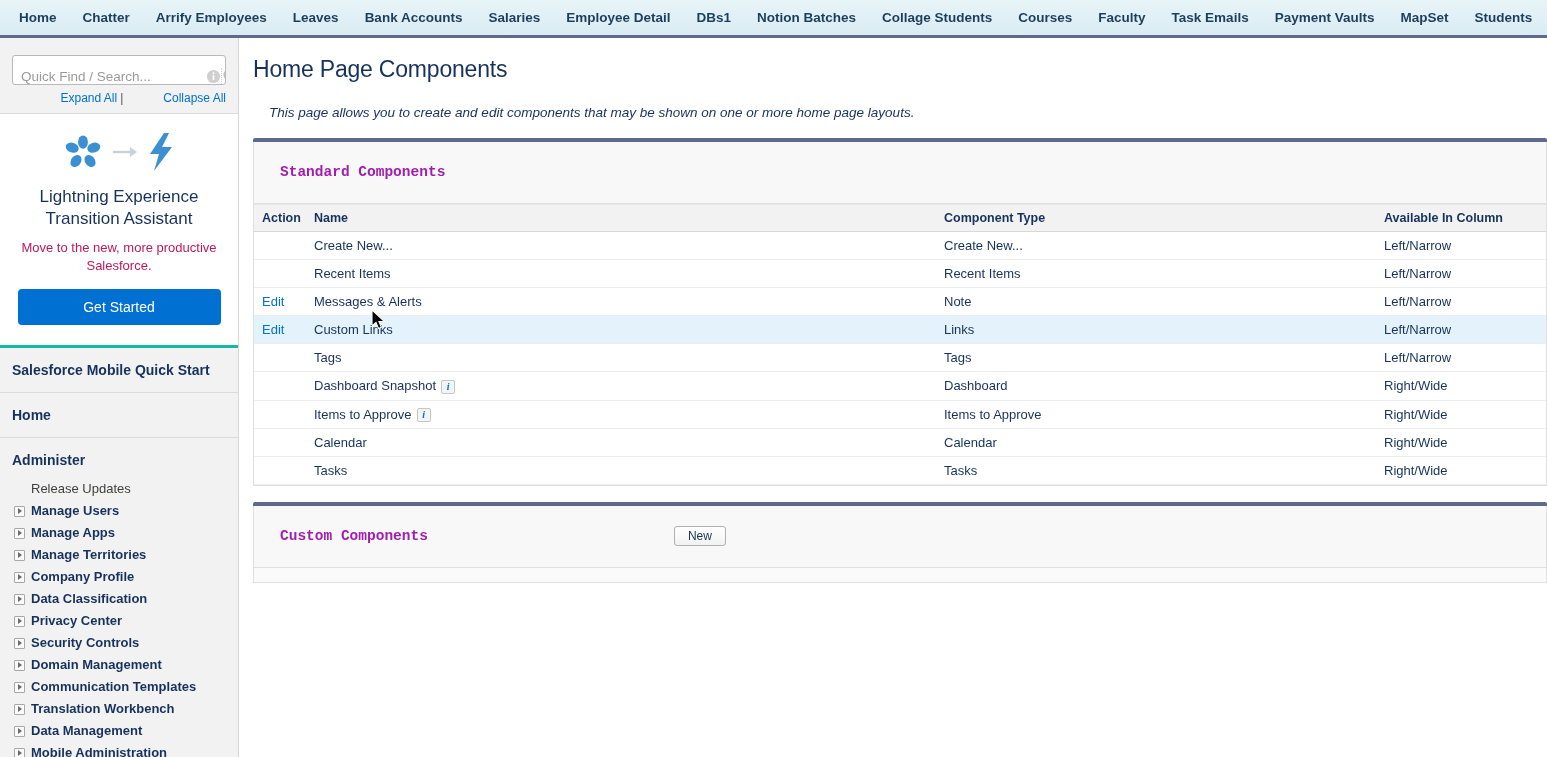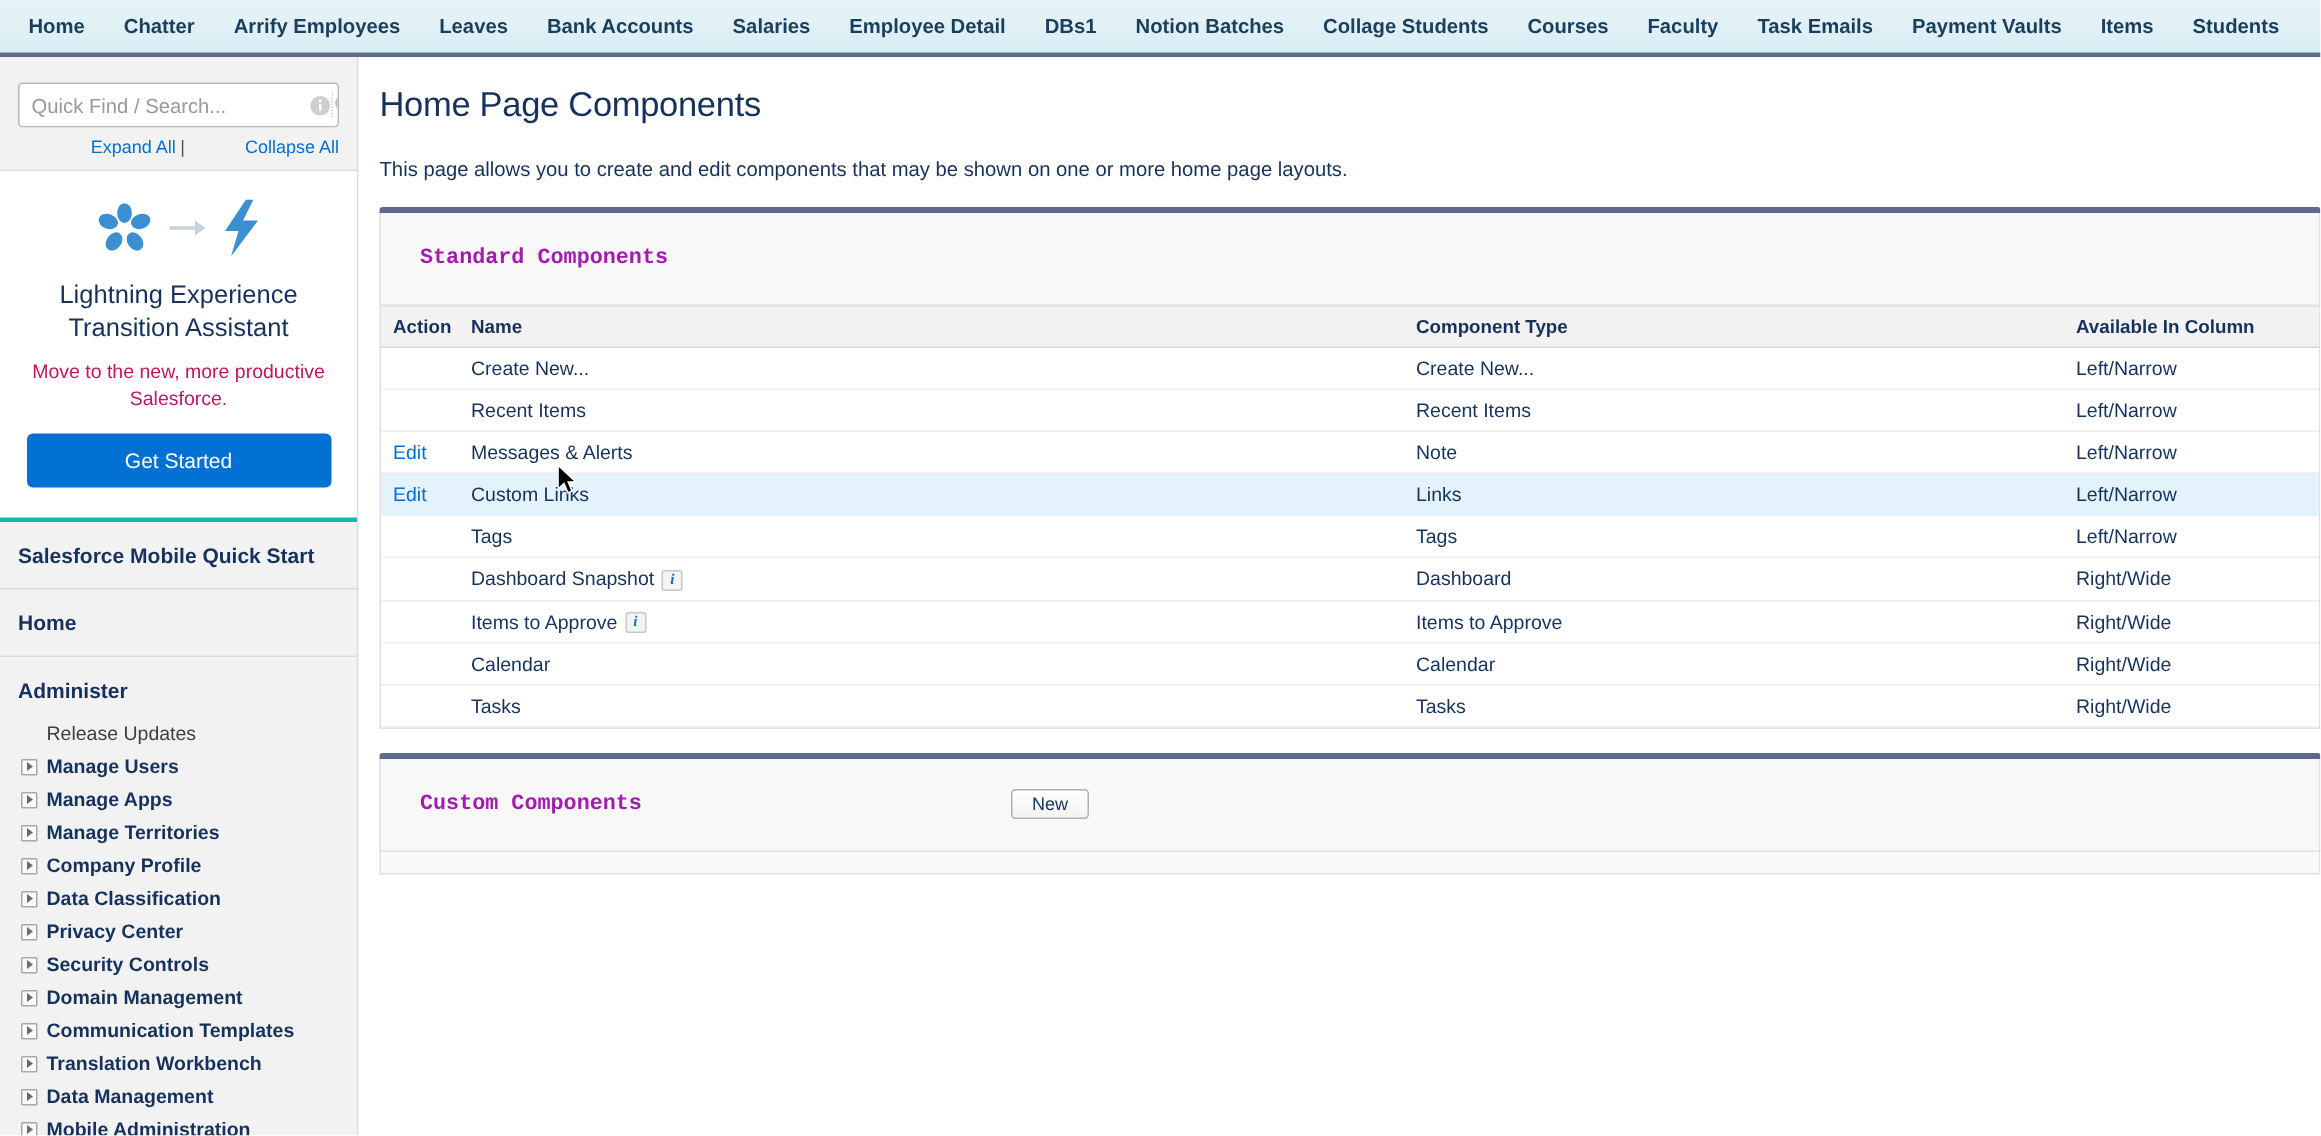--- a/index.html
+++ b/index.html
@@ -47,21 +47,21 @@
     height: 719px;
     overflow: hidden;
     position: relative;
   }
   #searchbox-wrap {
     padding: 17px 12px 0 12px;
     background: #f2f2f2;
   }
   #searchbox {
     display: flex;
-    align-items: center;
+    align-items: flex-end;
     height: 30px;
     background: #fff;
     border: 1px solid #b9b9b9;
     border-radius: 3px;
     overflow: hidden;
   }
   #search-input {
     flex: 1;
     border: 0;
     outline: none;
@@ -188,21 +188,22 @@
   #page-title {
     font-size: 23px;
     font-weight: normal;
     color: #16325c;
     margin: 0 0 22px 0;
     letter-spacing: -0.2px;
   }
   #page-desc {
     font-size: 13.5px;
     color: #16325c;
-    margin: 0 0 18px 0;
+    margin: 0 0 18px 16px;
+    font-style: italic;
   }
 
   .panel { margin-bottom: 16px; }
   .panel-topbar {
     height: 4px;
     background: #5c6b8a;
     border-radius: 2px 2px 0 0;
   }
   .panel-head {
     background: #f8f8f8;
@@ -321,21 +322,21 @@
     <a class="navtab">Bank Accounts</a>
     <a class="navtab">Salaries</a>
     <a class="navtab">Employee Detail</a>
     <a class="navtab">DBs1</a>
     <a class="navtab">Notion Batches</a>
     <a class="navtab">Collage Students</a>
     <a class="navtab">Courses</a>
     <a class="navtab">Faculty</a>
     <a class="navtab">Task Emails</a>
     <a class="navtab">Payment Vaults</a>
-    <a class="navtab">Items</a>
+    <a class="navtab">MapSet</a>
     <a class="navtab">Students</a>
   </div>
 
 <div id="shell">
 
   <div id="sidebar">
 
     <div id="searchbox-wrap">
       <div id="searchbox">
         <input id="search-input" type="text" placeholder="Quick Find / Search..." style="">

